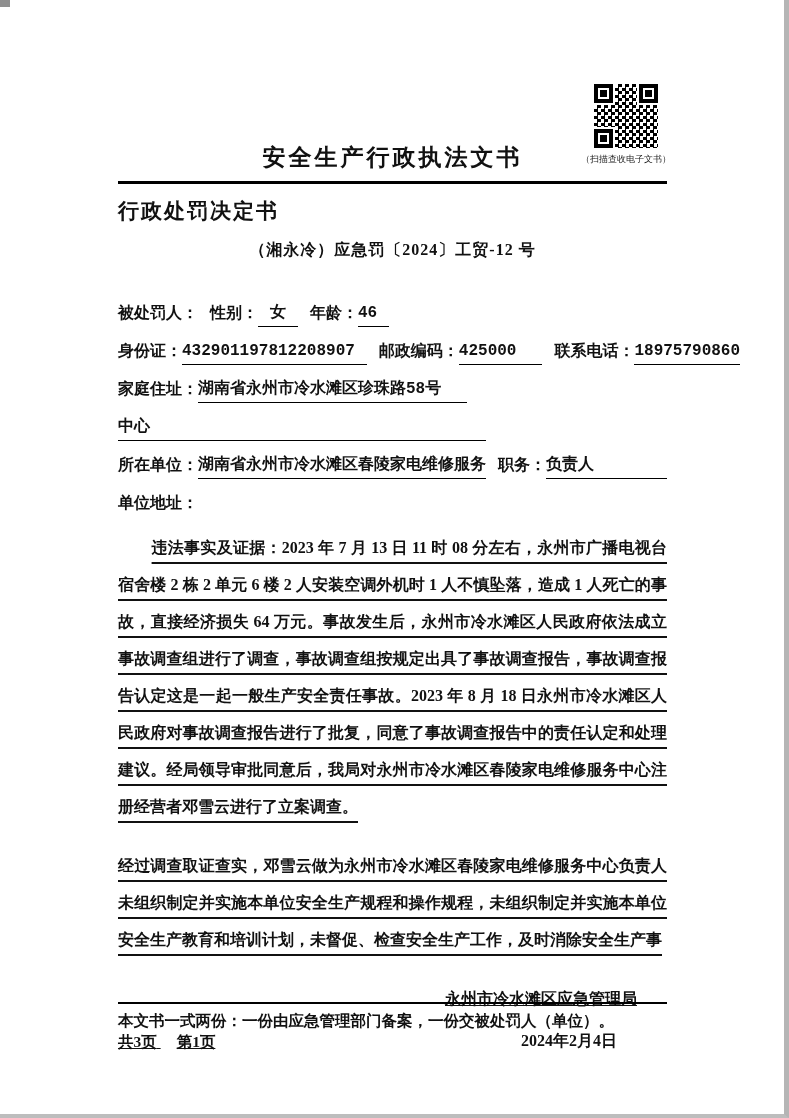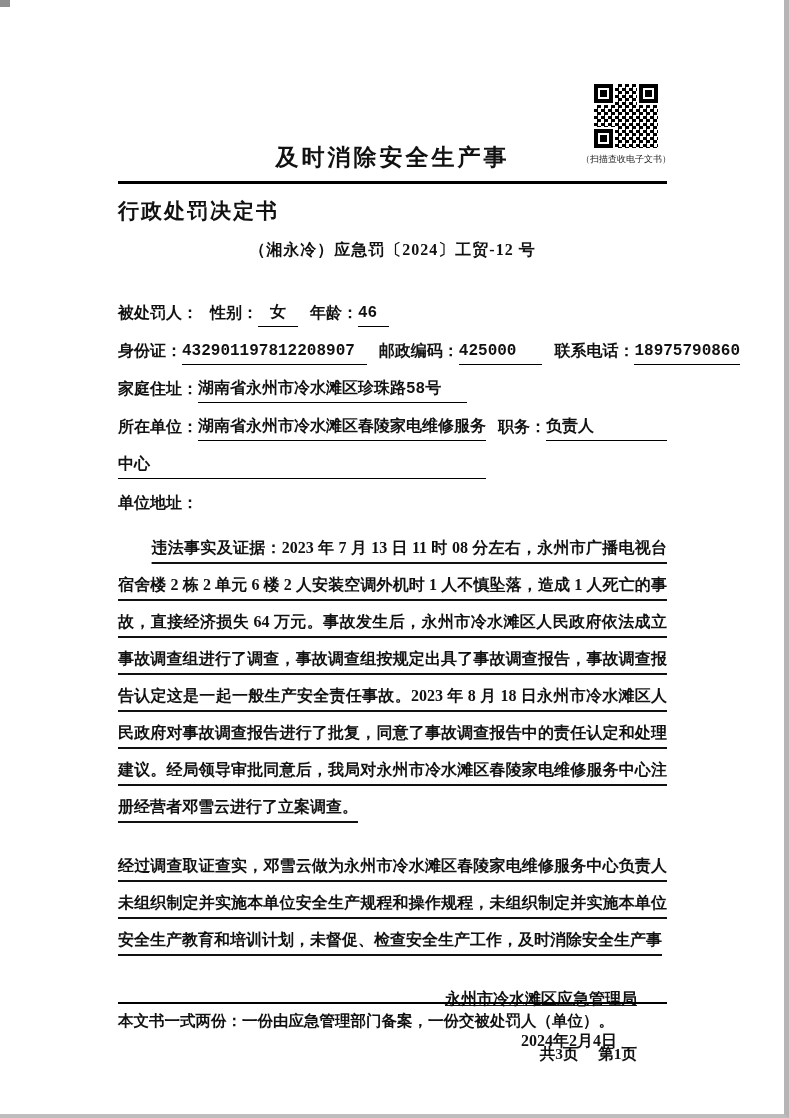--- a/index.html
+++ b/index.html
@@ -50,40 +50,40 @@
 
   
   .sig { margin-top:20px; text-align:right; }
   .sig-agency { line-height:42px; padding-right:30px;text-decoration:underline; }
   .sig-date { line-height:42px; padding-right:50px; }
 
   
   .footer { position:absolute; left:118px; right:117px; top:1002px; font-size:15.5px; font-weight:600; }
   .footer-rule { height:2px; background:#000; }
   .footer-note { margin-top:7px; }
-  .page-info { text-align:right; margin-top:12px; padding-right:30px; }
+  .page-info { text-align:left; margin-top:0; padding-right:30px;text-decoration:underline; }
   .page-info span + span { margin-left:16px; }
 </style>
 </head>
 <body>
 
 <div class="page">
   <div class="artifact"></div>
 
   <div class="qr-block">
     <div class="qr">
       <div class="finder f-tl"></div>
       <div class="finder f-tr"></div>
       <div class="finder f-bl"></div>
     </div>
     <div class="qr-caption">（扫描查收电子文书）</div>
   </div>
 
   <div class="content">
-    <h1 class="header-title">及时消除安全生产事</h1>
+    <h1 class="header-title">安全生产行政执法文书</h1>
     <div class="title-rule"></div>
     <h2 class="doc-title">行政处罚决定书</h2>
     <div class="doc-number">（湘永冷）应急罚〔2024〕工贸-12 号</div>
 
     <div class="fields">
 
       <div class="field-row">
         <span class="lbl">被处罚人：</span>
         <span class="lbl gap">性别：</span>
         <span class="val px">女</span>
@@ -99,28 +99,28 @@
         <span class="lbl gap">联系电话：</span>
         <span class="val fill">18975790860</span>
       </div>
 
       <div class="field-row">
         <span class="lbl">家庭住址：</span>
         <span class="val pr-m">湖南省永州市冷水滩区珍珠路58号</span>
       </div>
 
       <div class="field-row">
+        <span class="val cont">中心</span>
+      </div>
+
+      <div class="field-row">
         <span class="lbl">所在单位：</span>
         <span class="val">湖南省永州市冷水滩区春陵家电维修服务</span>
         <span class="lbl gap">职务：</span>
         <span class="val fill">负责人</span>
-      </div>
-
-      <div class="field-row">
-        <span class="val cont">中心</span>
       </div>
 
       <div class="field-row">
         <span class="lbl">单位地址：</span>
       </div>
 
     </div>
 
     <p class="para p1">违法事实及证据：2023 年 7 月 13 日 11 时 08 分左右，永州市广播电视台宿舍楼 2 栋 2 单元 6 楼 2 人安装空调外机时 1 人不慎坠落，造成 1 人死亡的事故，直接经济损失 64 万元。事故发生后，永州市冷水滩区人民政府依法成立事故调查组进行了调查，事故调查组按规定出具了事故调查报告，事故调查报告认定这是一起一般生产安全责任事故。2023 年 8 月 18 日永州市冷水滩区人民政府对事故调查报告进行了批复，同意了事故调查报告中的责任认定和处理建议。经局领导审批同意后，我局对永州市冷水滩区春陵家电维修服务中心注册经营者邓雪云进行了立案调查。</p>
     <p class="para p2">经过调查取证查实，邓雪云做为永州市冷水滩区春陵家电维修服务中心负责人未组织制定并实施本单位安全生产规程和操作规程，未组织制定并实施本单位安全生产教育和培训计划，未督促、检查安全生产工作，及时消除安全生产事</p>

